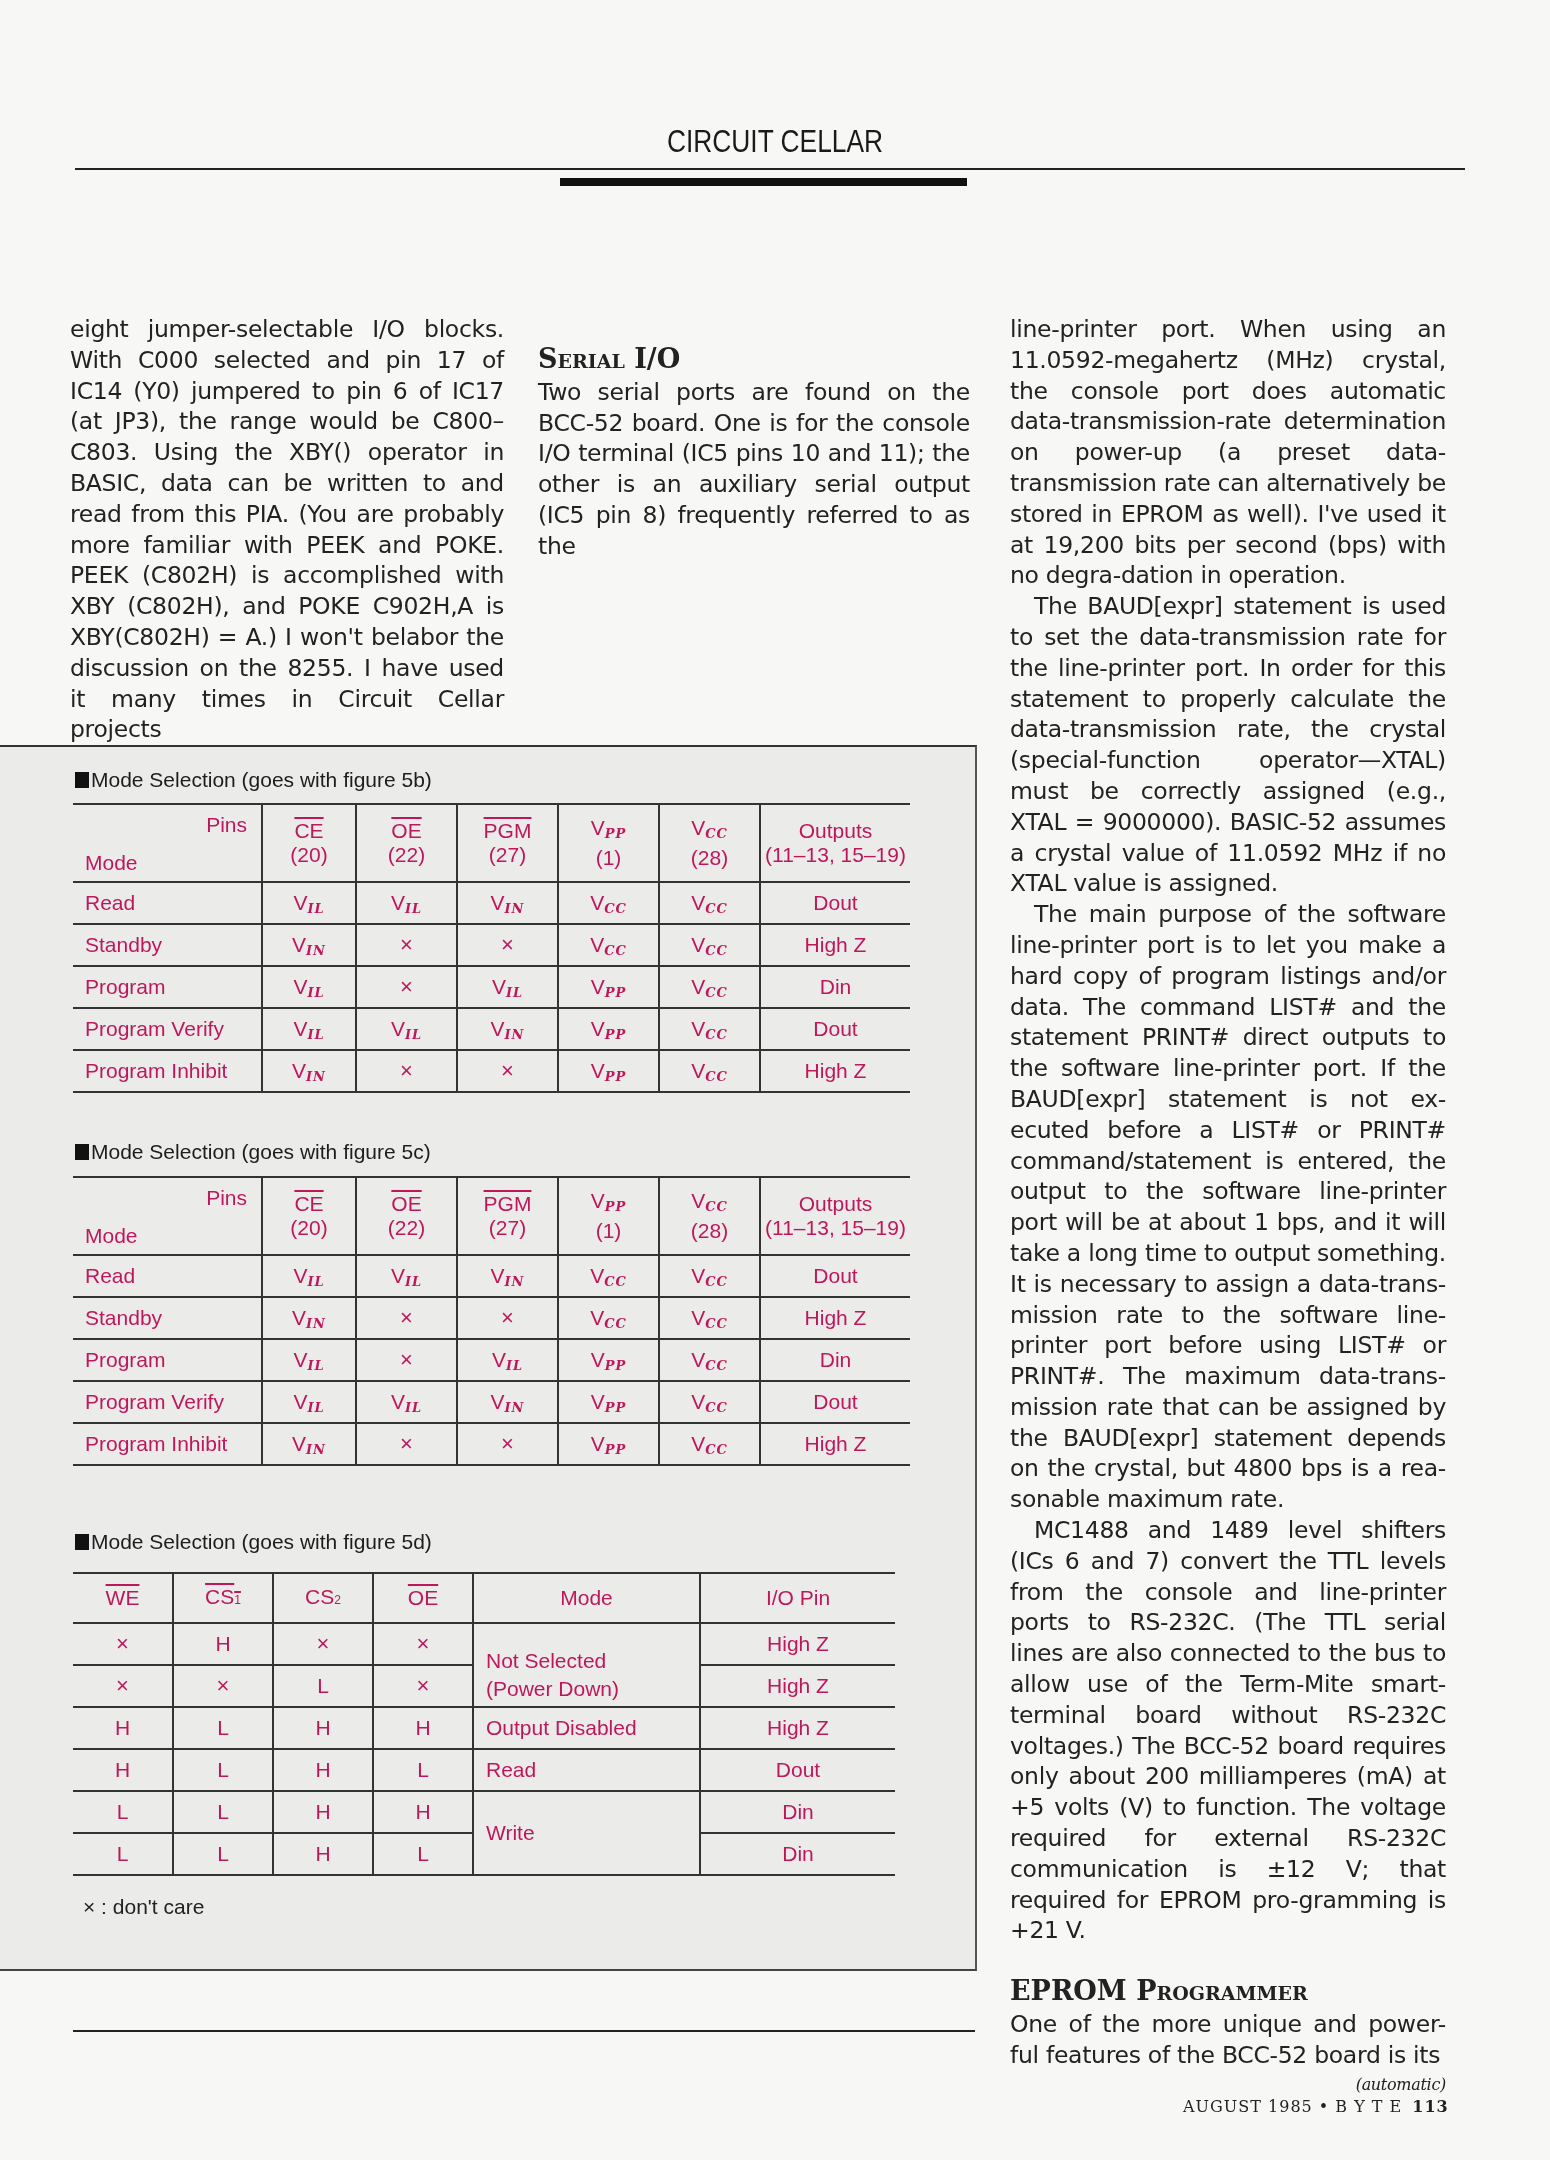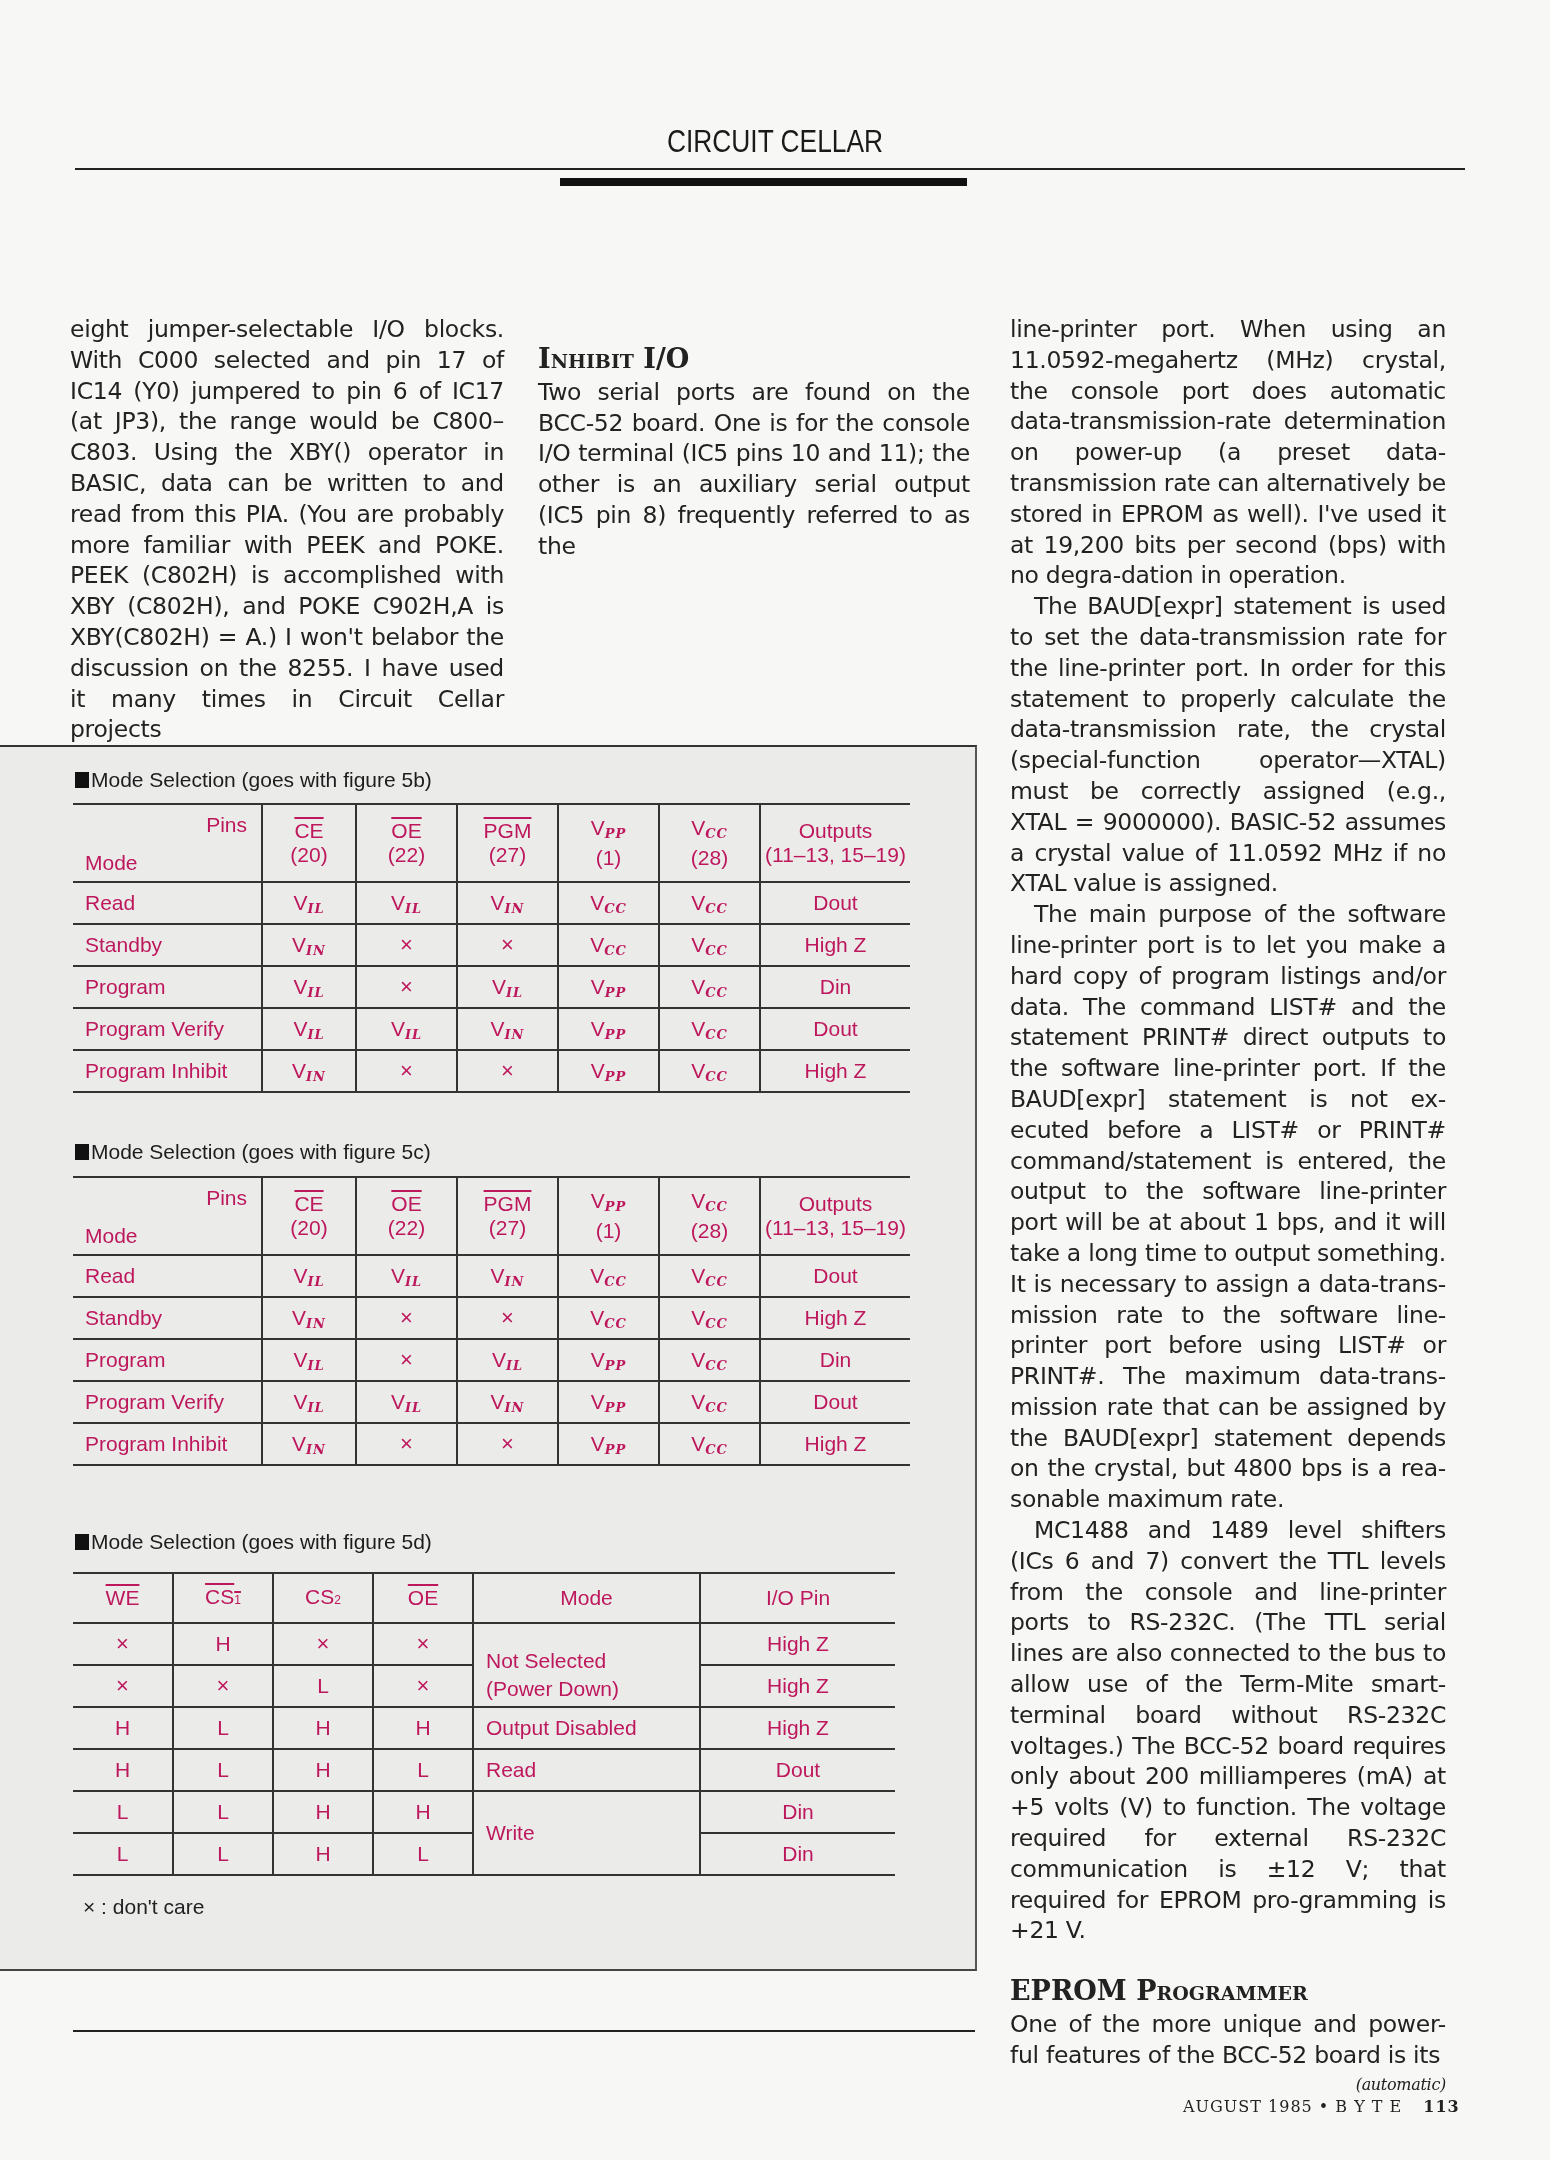--- a/index.html
+++ b/index.html
@@ -66,35 +66,35 @@
   .pins-head .p-mode { position:absolute; left:12px; bottom:6px; }
   .x { font-size:22px; }
 
   .dont-care { position:absolute; left:83px; top:1895px; font-family:"Liberation Sans", sans-serif; font-size:21px; }
   .bottom-rule { position:absolute; left:73px; top:2030px; width:902px; height:2px; background:#222; }
 
   .footer {
     position:absolute; left:1183px; top:2097px; font-family:"DejaVu Serif", serif;
     font-size:16px; letter-spacing:1px; color:#222;
   }
-  .footer .page { font-weight:bold; margin-left:21px; }
+  .footer .page { font-weight:bold; margin-left:10px; }
 </style>
 </head>
 <body>
 
 <div class="header-title">CIRCUIT CELLAR</div>
 <div class="header-rule"></div>
 <div class="header-bar"></div>
 
 <div class="col col1">
   <p>eight jumper-selectable I/O blocks. With C000 selected and pin 17 of IC14 (Y0) jumpered to pin 6 of IC17 (at JP3), the range would be C800–C803. Using the XBY() operator in BASIC, data can be written to and read from this PIA. (You are probably more familiar with PEEK and POKE. PEEK (C802H) is accomplished with XBY (C802H), and POKE C902H,A is XBY(C802H) = A.) I won't belabor the discussion on the 8255. I have used it many times in Circuit Cellar projects</p>
 </div>
 
 <div class="col col2">
-  <div class="section-head">Inhibit I/O</div>
+  <div class="section-head">Serial I/O</div>
   <p>Two serial ports are found on the BCC-52 board. One is for the console I/O terminal (IC5 pins 10 and 11); the other is an auxiliary serial output (IC5 pin 8) frequently referred to as the</p>
 </div>
 
 <div class="col col3">
   <p>line-printer port. When using an 11.0592-megahertz (MHz) crystal, the console port does automatic data-transmission-rate determination on power-up (a preset data-transmission rate can alternatively be stored in EPROM as well). I've used it at 19,200 bits per second (bps) with no degra-dation in operation.</p>
   <p class="indent">The BAUD[expr] statement is used to set the data-transmission rate for the line-printer port. In order for this statement to properly calculate the data-transmission rate, the crystal (special-function operator—XTAL) must be correctly assigned (e.g., XTAL = 9000000). BASIC-52 assumes a crystal value of 11.0592 MHz if no XTAL value is assigned.</p>
   <p class="indent">The main purpose of the software line-printer port is to let you make a hard copy of program listings and/or data. The command LIST# and the statement PRINT# direct outputs to the software line-printer port. If the BAUD[expr] statement is not ex-ecuted before a LIST# or PRINT# command/statement is entered, the output to the software line-printer port will be at about 1 bps, and it will take a long time to output something. It is necessary to assign a data-trans-mission rate to the software line-printer port before using LIST# or PRINT#. The maximum data-trans-mission rate that can be assigned by the BAUD[expr] statement depends on the crystal, but 4800 bps is a rea-sonable maximum rate.</p>
   <p class="indent">MC1488 and 1489 level shifters (ICs 6 and 7) convert the TTL levels from the console and line-printer ports to RS-232C. (The TTL serial lines are also connected to the bus to allow use of the Term-Mite smart-terminal board without RS-232C voltages.) The BCC-52 board requires only about 200 milliamperes (mA) at +5 volts (V) to function. The voltage required for external RS-232C communication is ±12 V; that required for EPROM pro-gramming is +21 V.</p>
   <div class="section-head">EPROM Programmer</div>
   <p>One of the more unique and power-ful features of the BCC-52 board is its</p>

